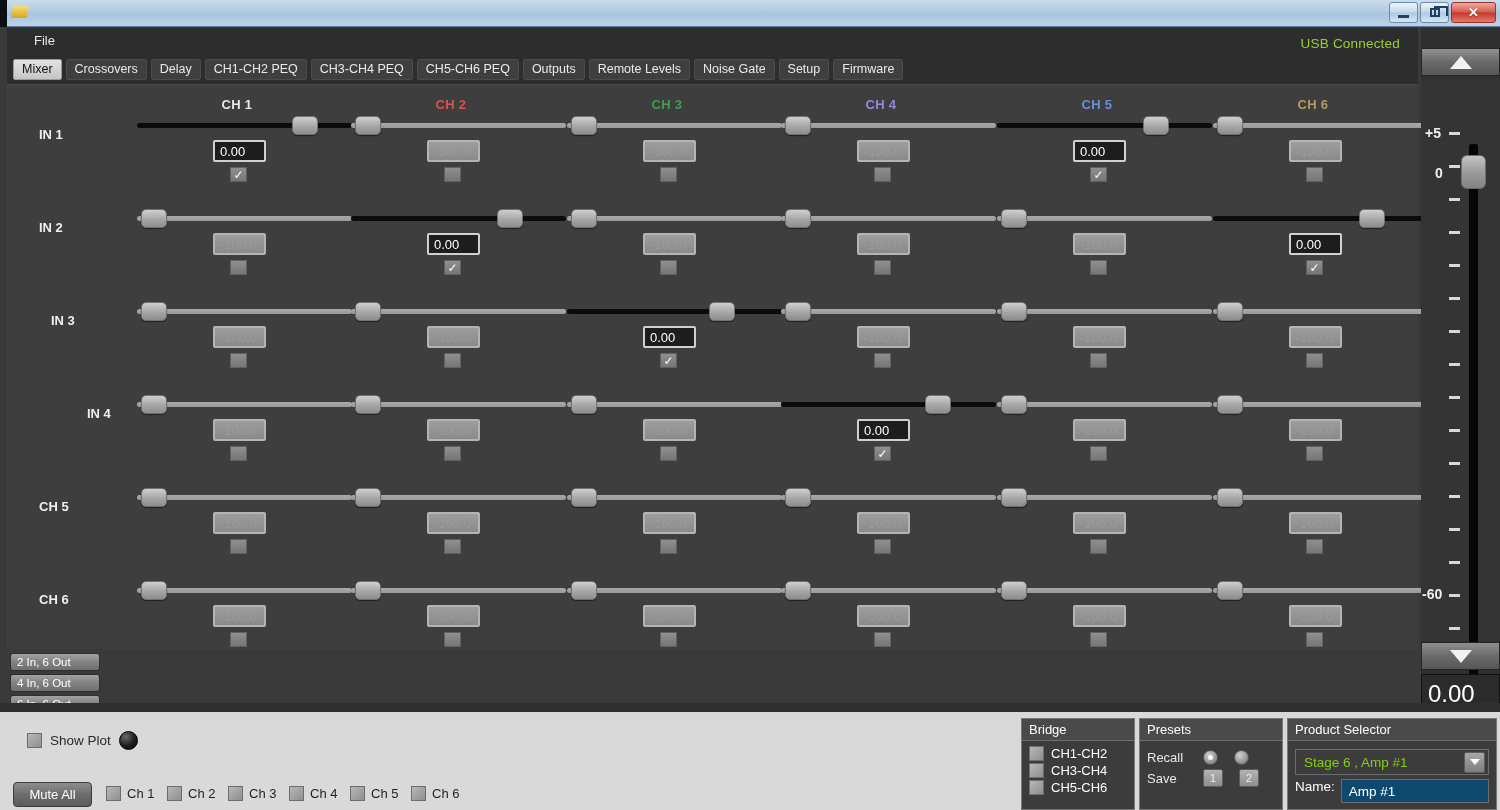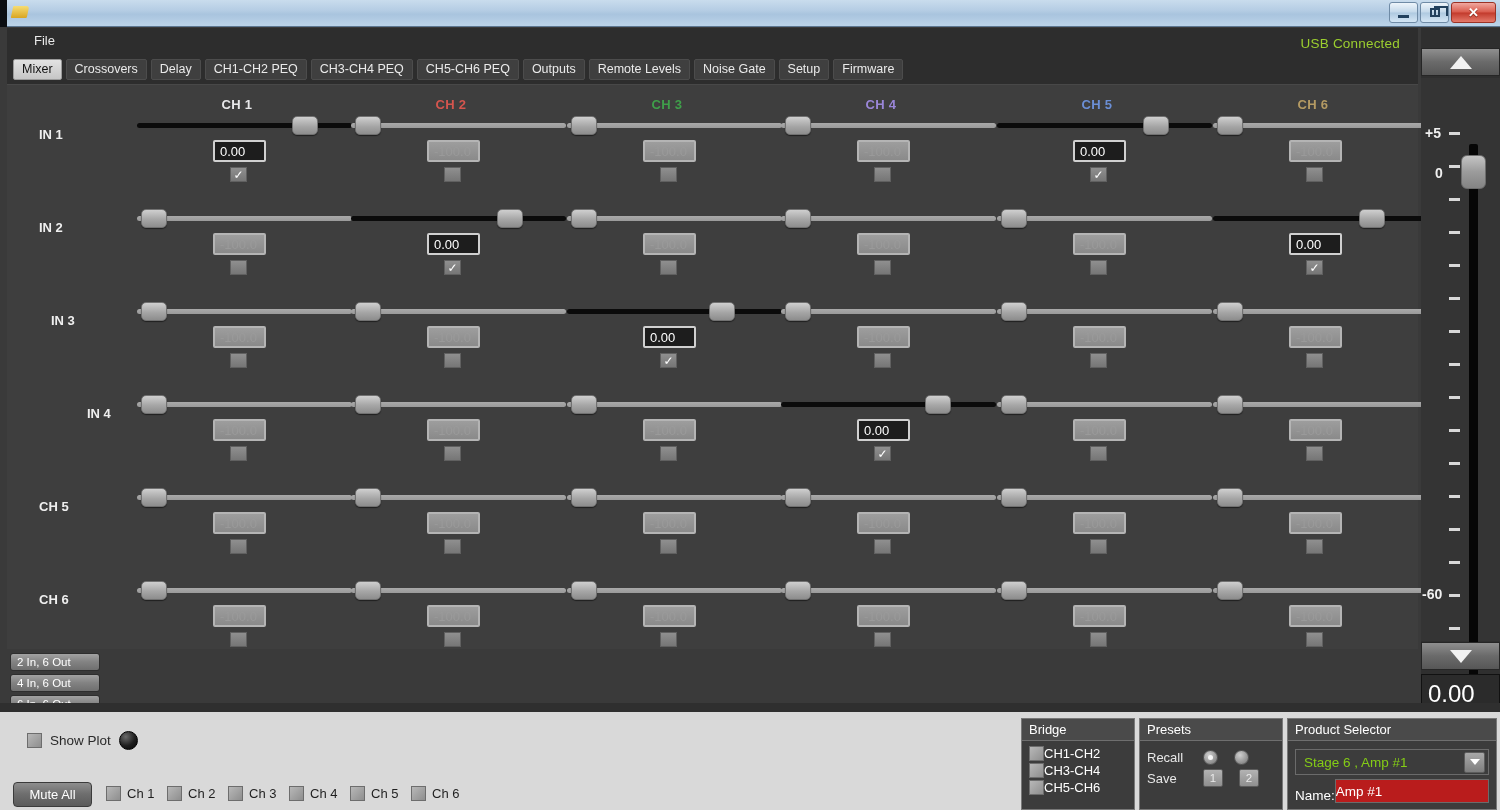--- a/index.html
+++ b/index.html
@@ -163,21 +163,21 @@
   .mutech{ position:absolute; top:786px; display:flex; align-items:center; gap:6px; }
   .mutech .lbl{ color:#1f1f1f; font-size:13px; }
 
   
   .panel{ position:absolute; top:718px; background:#3c3c3c; border:1px solid #787878; }
   .panel .hd{
     height:22px; background:#4a4a4a; color:#fff; font-size:13px;
     display:flex;align-items:center;padding-left:7px; border-bottom:1px solid #6f6f6f;
   }
   .panel .body{ padding:5px 7px; }
-  .bridge-row{ display:flex; align-items:center; margin-bottom:2px; }
+  .bridge-row{ display:flex; align-items:center; gap:7px; margin-bottom:2px; }
   .bridge-row .lbl{ color:#fff; font-size:13px; }
   .prow{ display:flex; align-items:center; gap:16px; margin-top:4px; }
   .prow .plbl{ color:#e8e8e8; font-size:13px; width:40px; }
   .radio{
     width:15px;height:15px;border-radius:50%;
     background:radial-gradient(circle at 38% 32%,#d0d0d0,#8d8d8d 70%,#6b6b6b);
     border:1px solid #5a5a5a; display:flex;align-items:center;justify-content:center;
   }
   .radio .dot{width:5px;height:5px;border-radius:50%;background:#f5f5f5;}
   .pbtn{
@@ -189,25 +189,25 @@
     margin-top:3px; height:26px; background:#3c3c3c; border:1px solid #6b6b6b;
     display:flex;align-items:center;justify-content:space-between;padding:0 3px 0 8px;
   }
   .combo .txt{ color:#84cc16; font-size:13.5px; }
   .combo .arw{
     width:21px;height:21px;border:1px solid #5c5c5c;border-radius:2px;
     background:linear-gradient(180deg,#a8a8a8,#7e7e7e);
     display:flex;align-items:center;justify-content:center;
   }
   .combo .arw i{width:0;height:0;border-left:5px solid transparent;border-right:5px solid transparent;border-top:6px solid #fff;}
-  .namerow{ margin-top:4px; display:flex; align-items:flex-end; gap:0; }
+  .namerow{ margin-top:4px; display:flex; align-items:flex-start; gap:6px; }
   .namerow .nl{ color:#fff; font-size:13.5px; }
   .namerow .nf{
-    flex:1; height:24px; background:#b91c1c; border:1px solid #6b6b6b;
-    color:#fff;font-size:13.5px;display:flex;align-items:center;
+    flex:1; height:24px; background:#0c4a6e; border:1px solid #6b6b6b;
+    color:#fff;font-size:13.5px;display:flex;align-items:center;padding-left:7px;
   }
   .frameB{position:absolute;left:0;top:703px;width:1500px;height:9px;background:#2f2f2f;}
 </style>
 </head>
 <body>
 
 <div id="app">
 
   <div class="titlebar">
     <div class="frameL"></div>

